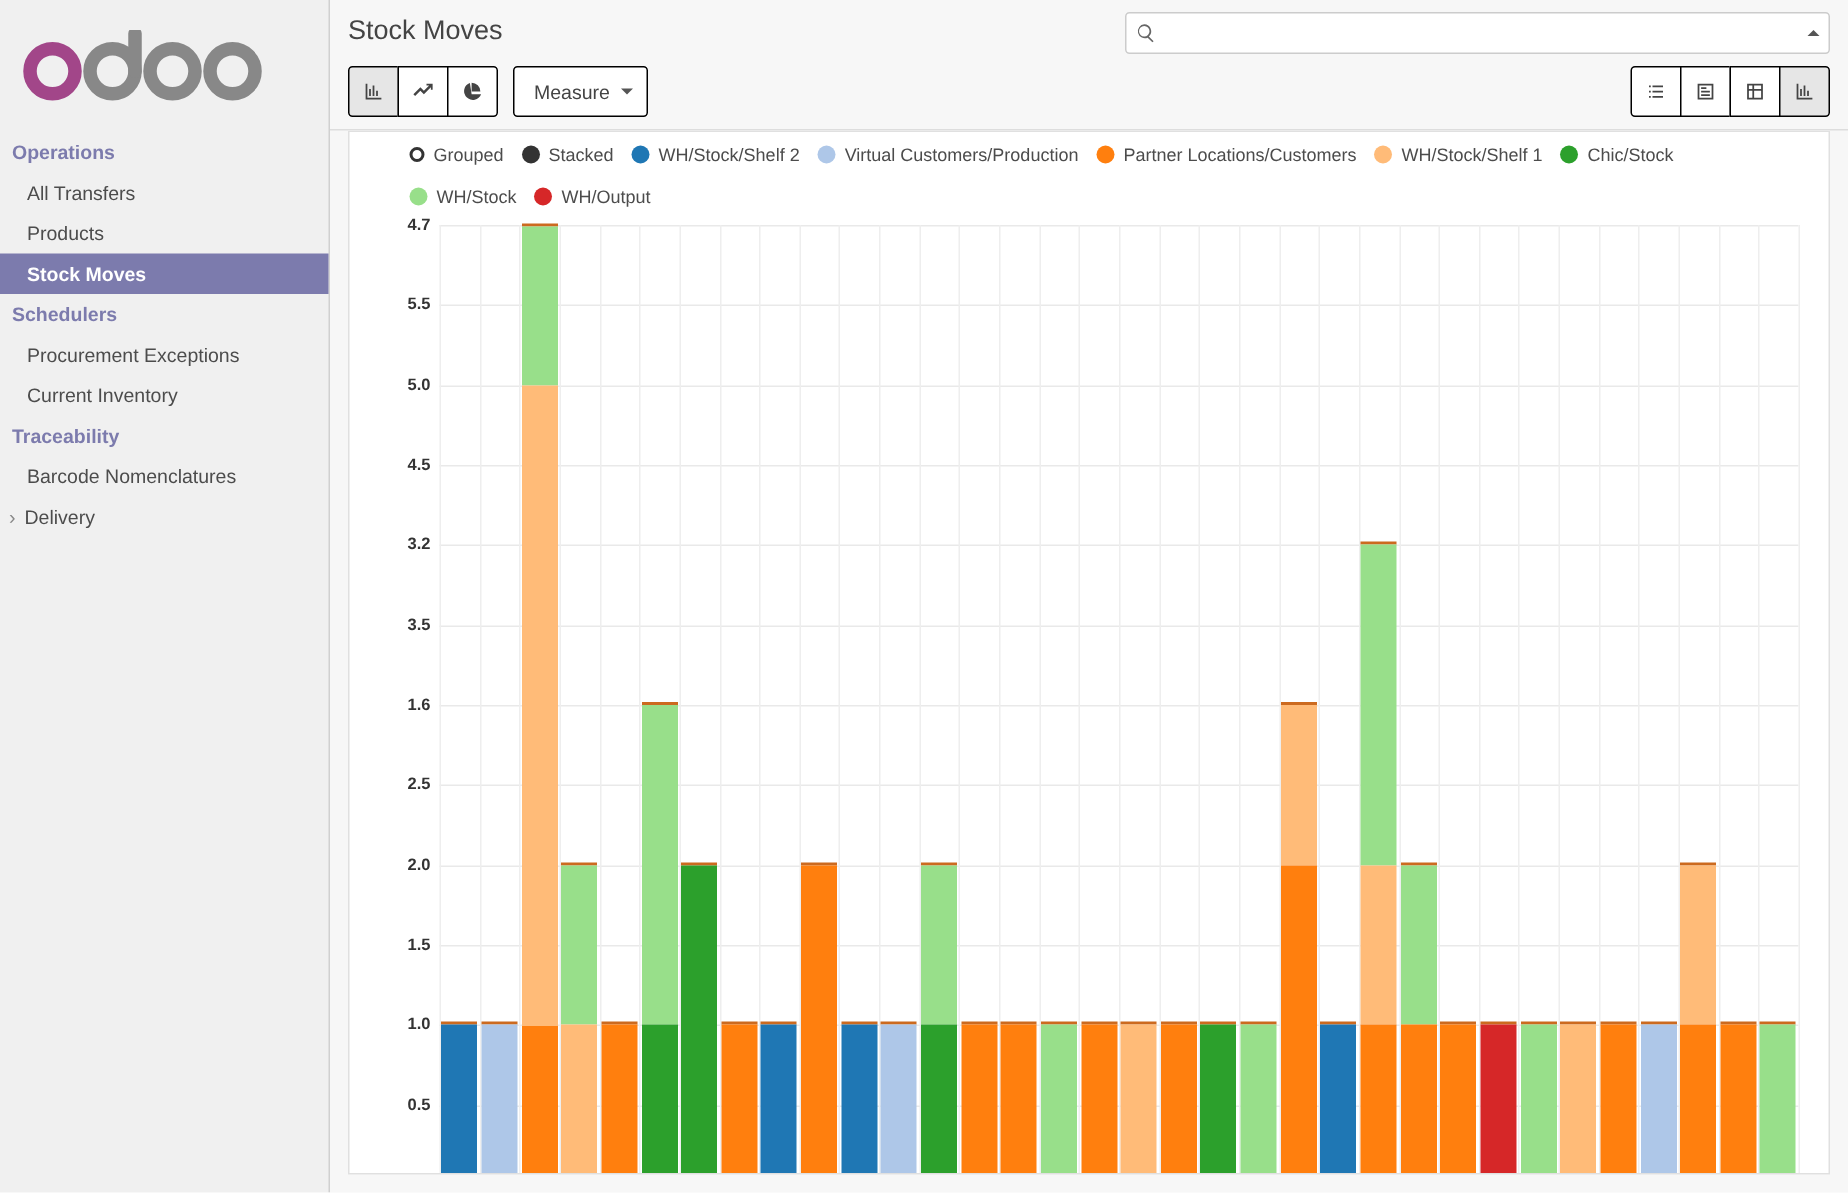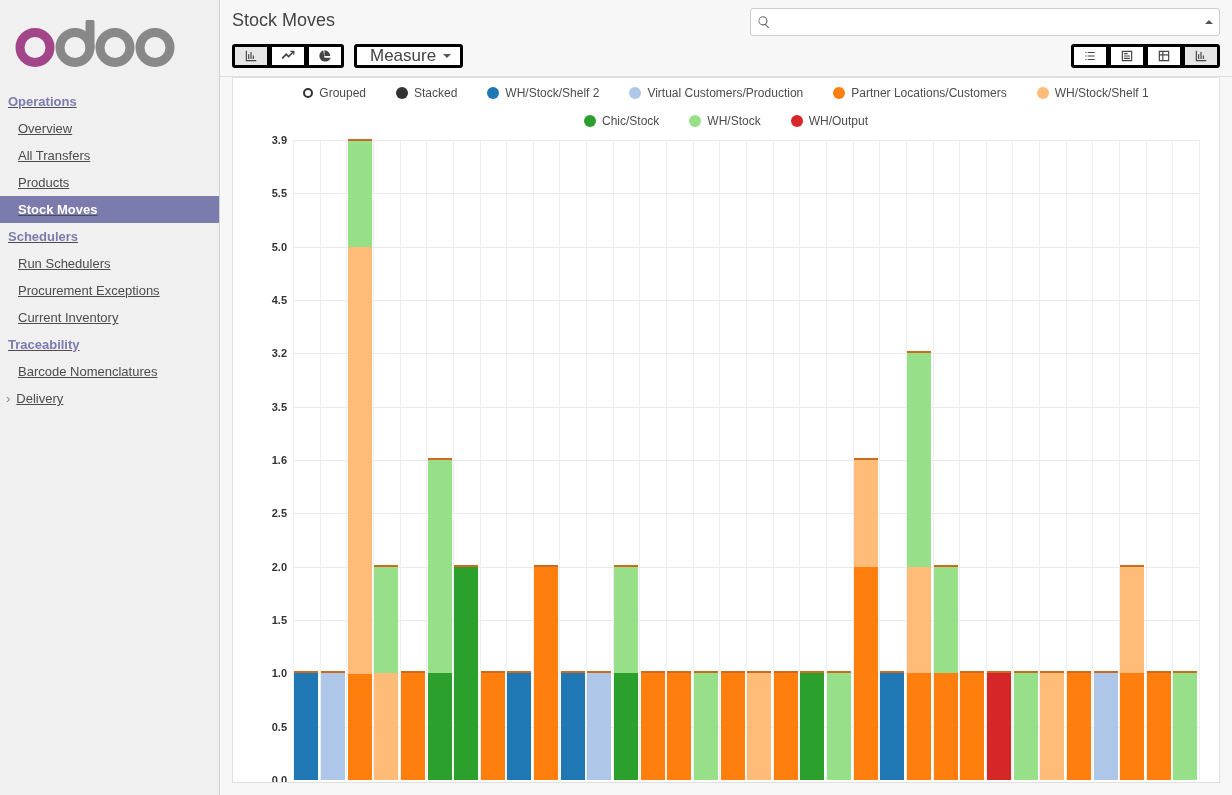--- a/index.html
+++ b/index.html
@@ -1,46 +1,46 @@
 <!DOCTYPE html>
 <html><head>
 <meta charset="utf-8">
 <style>
   * { box-sizing: border-box; margin: 0; padding: 0; }
   body { font-family: -apple-system, "Helvetica Neue", Helvetica, Arial, sans-serif; font-size: 13px; color: #4c4c4c; background: #f7f7f7; }
   .app { display: flex; width: 1232px; height: 795px; }
   .sidebar { width: 220px; background: #f0f0f0; border-right: 1px solid #d0d0d0; }
   .logo { padding: 20px 10px 10px 15px; }
   .logo svg { width: 175px; height: 50px; }
-  .nav { padding: 5px 0; text-decoration: underline; }
+  .nav { padding: 5px 0; }
   .nav-header { color: #7c7bad; font-weight: bold; padding: 6px 8px; font-size: 13px; }
   .nav-item { padding: 6px 8px 6px 18px; color: #4c4c4c; cursor: pointer; font-size: 13px; }
   .nav-item.active { background: #7c7bad; color: #fff; font-weight: bold; }
   .nav-item.has-arrow::before { content: "›"; display: inline-block; transform: rotate(0deg); margin-right: 6px; margin-left: -12px; color: #888; }
   .main { flex: 1; display: flex; flex-direction: column; background: #f7f7f7; }
   .topbar { display: flex; align-items: flex-start; padding: 8px 12px 0 12px; }
   .page-title { font-size: 18px; color: #444; margin-top: 2px; }
   .spacer { flex: 1; }
   .searchbox { display: flex; align-items: center; border: 1px solid #ccc; background: #fff; border-radius: 3px; height: 28px; width: 470px; padding: 0 6px; }
   .searchbox svg { width: 14px; height: 14px; fill: #666; }
   .searchbox input { border: none; outline: none; flex: 1; margin-left: 6px; font-size: 13px; }
   .searchbox .caret-down { margin-left: 4px; }
   .controlbar { display: flex; align-items: center; padding: 8px 12px 8px 12px; border-bottom: 1px solid #ddd; }
-  .btn, .btn-group .b { background: #fff; border: 3px solid #000000; padding: 5px 9px; height: 24px; display: inline-flex; align-items: center; font-size: 17px; color: #444; cursor: pointer; border-radius: 3px; }
+  .btn, .btn-group .b { background: #fff; border: 1px solid #000000; padding: 5px 9px; height: 34px; display: inline-flex; align-items: center; font-size: 13px; color: #444; cursor: pointer; border-radius: 3px; }
   .btn-group { display: inline-flex; }
   .btn-group .b { border-radius: 0; margin-left: -1px; }
   .btn-group .b:first-child { border-top-left-radius: 3px; border-bottom-left-radius: 3px; margin-left: 0; }
   .btn-group .b:last-child { border-top-right-radius: 3px; border-bottom-right-radius: 3px; }
   .btn-group .b.active { background: #e6e6e6; }
   .btn svg, .b svg { width: 14px; height: 14px; fill: #444; }
   .caret { display: inline-block; width: 0; height: 0; margin-left: 5px; vertical-align: middle; border-top: 4px solid #555; border-right: 4px solid transparent; border-left: 4px solid transparent; }
   .btn .txt, .b .txt { margin-left: 4px; margin-right: 2px; }
   .right-tools { margin-left: auto; display: flex; gap: 12px; }
   .chart-area { flex: 1; background: #fff; margin: 0 12px 12px 12px; border: 1px solid #e0e0e0; position: relative; overflow: hidden; }
-  .legend { display: flex; flex-wrap: wrap; justify-content: center; gap: 14px 30px; padding: 8px 40px; font-size: 12px; }
+  .legend { display: flex; flex-wrap: wrap; justify-content: flex-start; gap: 14px 12px; padding: 8px 40px; font-size: 12px; }
   .legend .item { display: inline-flex; align-items: center; gap: 6px; cursor: pointer; }
   .swatch { width: 12px; height: 12px; border-radius: 50%; display: inline-block; }
   .swatch.ring { background: #fff; border: 2px solid #333; width: 10px; height: 10px; }
   .plot { position: relative; margin: 4px 20px 10px 60px; height: 640px; }
   .grid { position: absolute; inset: 0; }
   .gridline { position: absolute; left: 0; right: 0; border-top: 1px solid #e9e9e9; }
   .gridline-v { position: absolute; top: 0; bottom: 0; border-left: 1px solid #eee; }
   .ytick { position: absolute; left: -40px; width: 34px; text-align: right; font-size: 11px; color: #333; transform: translateY(-50%); font-weight: bold; }
   .bars { position: absolute; inset: 0; display: flex; align-items: flex-end; gap: 0; }
   .barcol { flex: 1; height: 100%; display: flex; flex-direction: column-reverse; align-items: center; position: relative; }
@@ -63,26 +63,24 @@
       <svg viewBox="0 0 350 100">
         <circle cx="40" cy="55" r="30" fill="none" stroke="#a24689" stroke-width="18"></circle>
         <circle cx="120" cy="55" r="30" fill="none" stroke="#888" stroke-width="18"></circle>
         <path d="M150 5 v50" stroke="#888" stroke-width="18" stroke-linecap="round" fill="none"></path>
         <circle cx="200" cy="55" r="30" fill="none" stroke="#888" stroke-width="18"></circle>
         <circle cx="280" cy="55" r="30" fill="none" stroke="#888" stroke-width="18"></circle>
       </svg>
     </div>
     <nav class="nav" id="nav">
         <div class="nav-header">Operations</div>
-        <div class="nav-item">Overview</div>
         <div class="nav-item">All Transfers</div>
         <div class="nav-item">Products</div>
         <div class="nav-item active">Stock Moves</div>
         <div class="nav-header">Schedulers</div>
-        <div class="nav-item">Run Schedulers</div>
         <div class="nav-item">Procurement Exceptions</div>
         <div class="nav-item">Current Inventory</div>
         <div class="nav-header">Traceability</div>
         <div class="nav-item">Barcode Nomenclatures</div>
         <div class="nav-item has-arrow">Delivery</div>
       </nav>
   </aside>
 
   <main class="main">
     <div class="topbar">
@@ -204,21 +202,21 @@
             <div class="ytick" style="top: 41.6667%;">3.5</div>
             <div class="gridline" style="top: 33.3333%;"></div>
             <div class="ytick" style="top: 33.3333%;">3.2</div>
             <div class="gridline" style="top: 25%;"></div>
             <div class="ytick" style="top: 25%;">4.5</div>
             <div class="gridline" style="top: 16.6667%;"></div>
             <div class="ytick" style="top: 16.6667%;">5.0</div>
             <div class="gridline" style="top: 8.33333%;"></div>
             <div class="ytick" style="top: 8.33333%;">5.5</div>
             <div class="gridline" style="top: 0%;"></div>
-            <div class="ytick" style="top: 0%;">3.9</div>
+            <div class="ytick" style="top: 0%;">4.7</div>
             <div class="gridline-v" style="left: 0%;"></div>
             <div class="gridline-v" style="left: 2.94118%;"></div>
             <div class="gridline-v" style="left: 5.88235%;"></div>
             <div class="gridline-v" style="left: 8.82353%;"></div>
             <div class="gridline-v" style="left: 11.7647%;"></div>
             <div class="gridline-v" style="left: 14.7059%;"></div>
             <div class="gridline-v" style="left: 17.6471%;"></div>
             <div class="gridline-v" style="left: 20.5882%;"></div>
             <div class="gridline-v" style="left: 23.5294%;"></div>
             <div class="gridline-v" style="left: 26.4706%;"></div>

